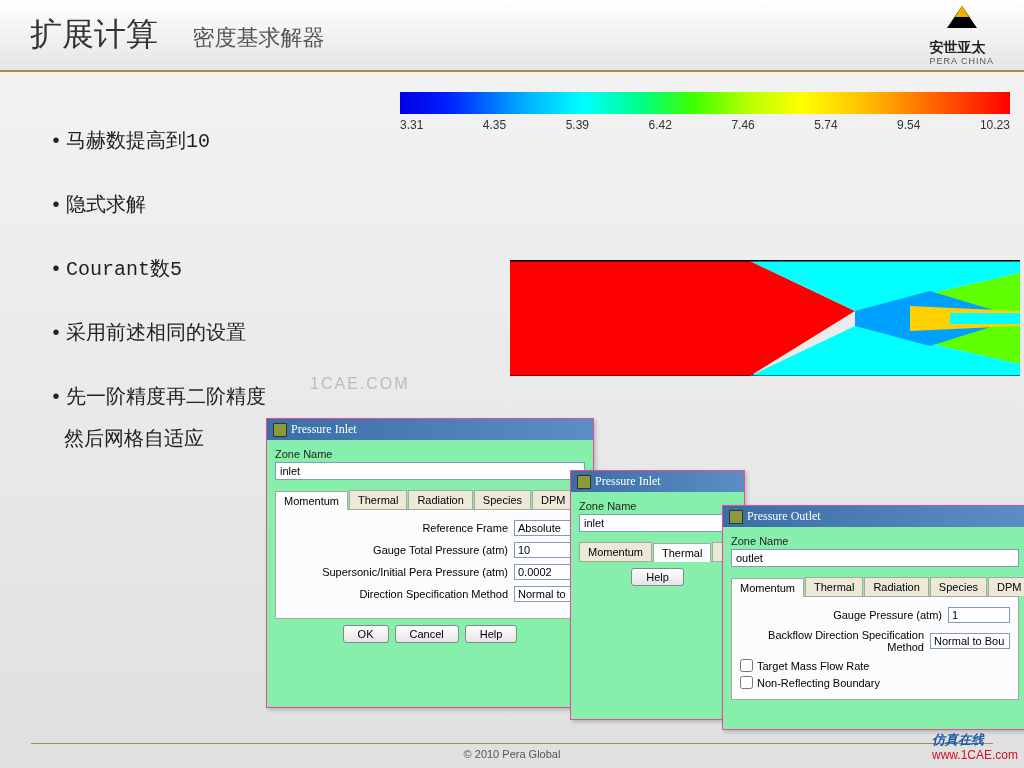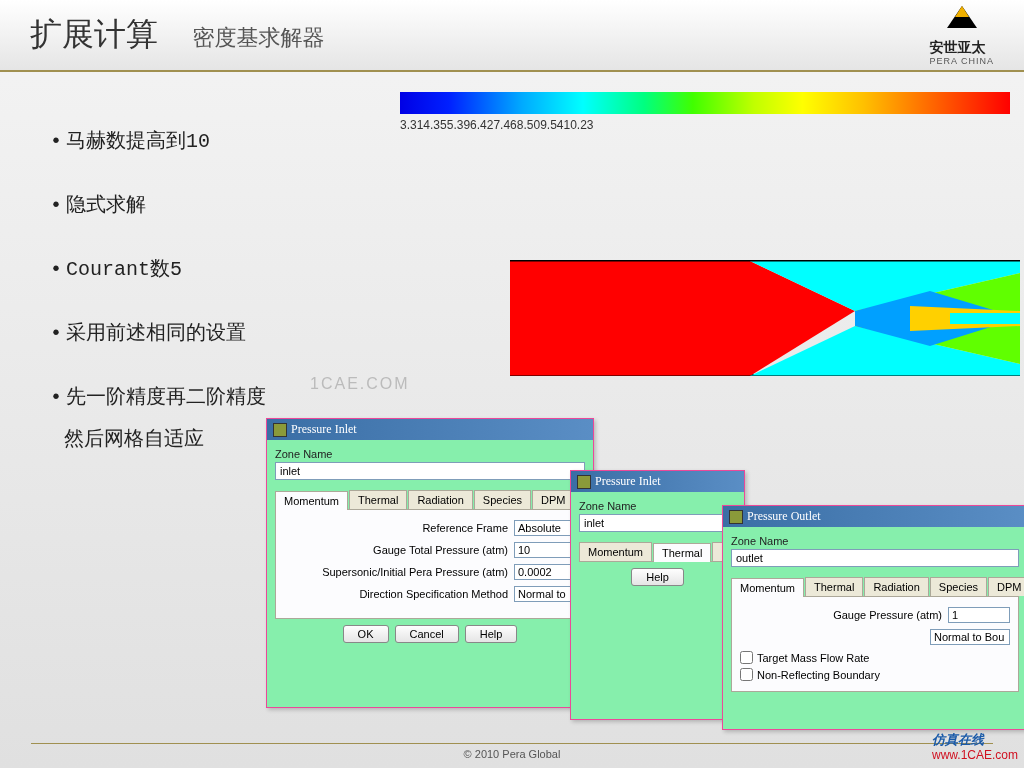--- a/index.html
+++ b/index.html
@@ -73,20 +73,21 @@
     }
     .scale-bar {
       height: 22px;
       background: linear-gradient(to right,
         #0000e5 0%, #0020ff 8%, #00aaff 20%, #00ffff 30%,
         #00ff80 40%, #40ff00 48%, #c0ff00 58%,
         #ffff00 66%, #ffc000 76%, #ff6000 88%, #ff0000 100%);
     }
     .scale-labels {
       display: flex;
+      justify-content: space-between;
       font-size: 12px;
       color: #333;
       margin-top: 4px;
     }
 
     .contour {
       position: absolute;
       left: 510px;
       top: 260px;
       width: 510px;
@@ -258,21 +259,21 @@
 </ul>
 
 <div class="color-scale">
   <div class="scale-bar"></div>
   <div class="scale-labels">
     <span>3.31</span>
     <span>4.35</span>
     <span>5.39</span>
     <span>6.42</span>
     <span>7.46</span>
-    <span>8.50</span>
+    <span>5.74</span>
     <span>9.54</span>
     <span>10.23</span>
   </div>
 </div>
 
 <div class="contour">
   <svg width="510" height="115" viewBox="0 0 510 115">
     <rect x="0" y="0" width="240" height="115" fill="#ff0000"></rect>
     <polygon points="240,0 345,50 240,115" fill="#ff0000"></polygon>
     <polygon points="240,0 510,0 510,12 345,50" fill="#00ffff"></polygon>
@@ -362,20 +363,21 @@
       <div class="tab">Radiation</div>
       <div class="tab">Species</div>
       <div class="tab">DPM</div>
     </div>
     <div class="tab-content">
       <div class="row">
         <label>Gauge Pressure (atm)</label>
         <input type="text" value="1" style="">
       </div>
       <div class="row">
+        <label>Backflow Direction Specification Method</label>
         <input class="combo" type="text" style="width: 80px;" value="Normal to Bou">
       </div>
       <div class="checkbox-row">
         <input type="checkbox" style="">
         <label>Target Mass Flow Rate</label>
       </div>
       <div class="checkbox-row">
         <input type="checkbox" style="">
         <label>Non-Reflecting Boundary</label>
       </div>

